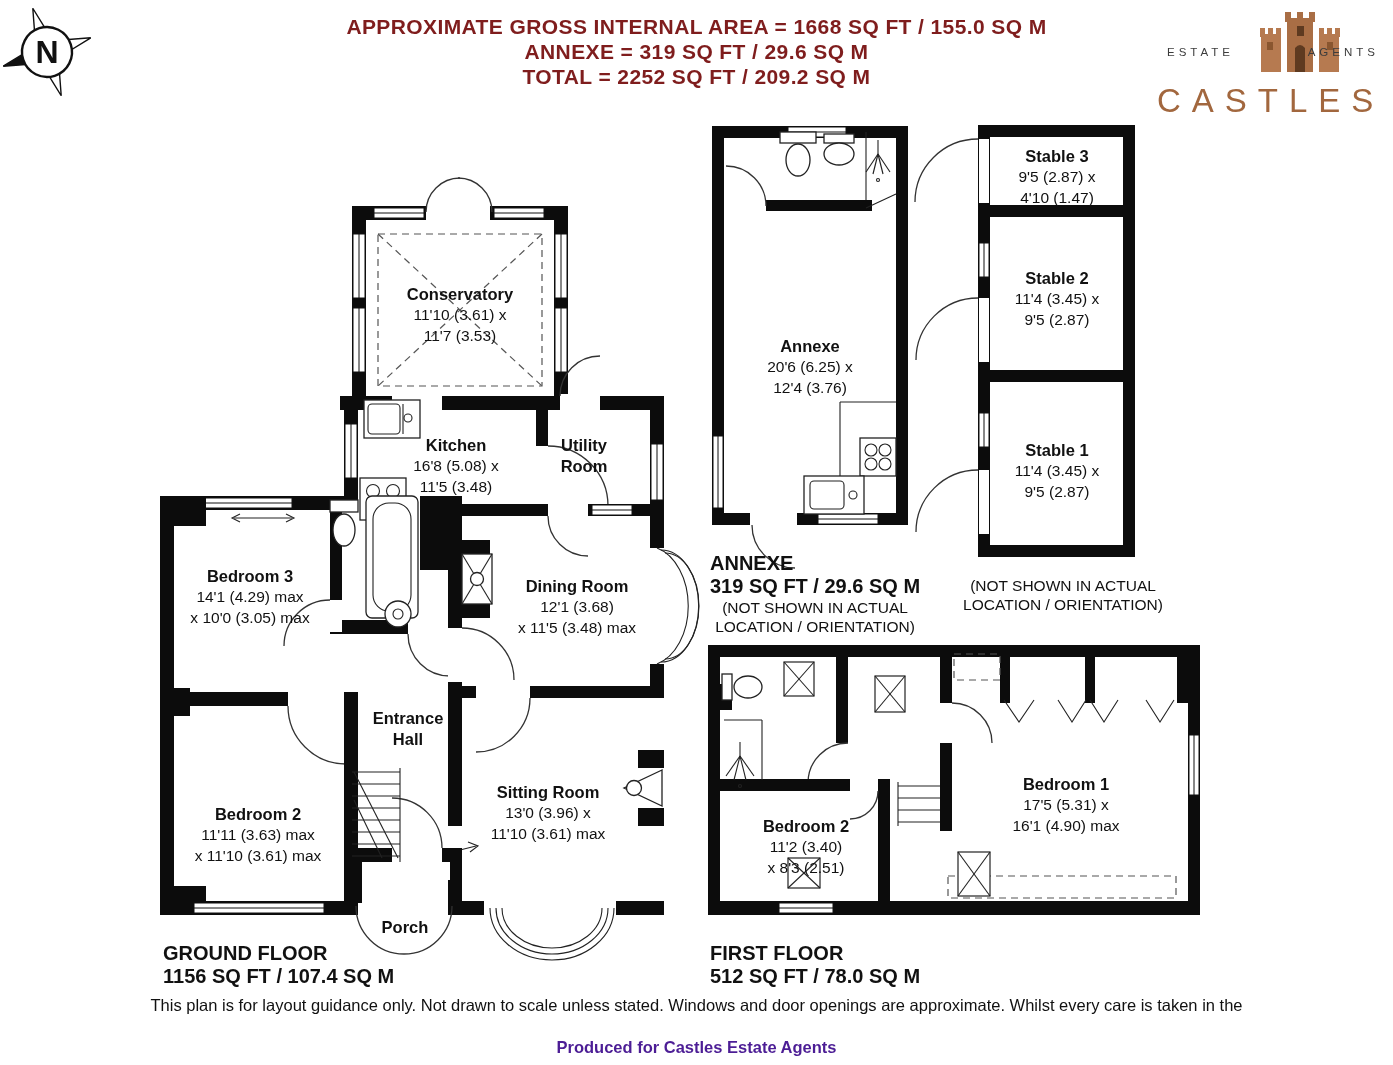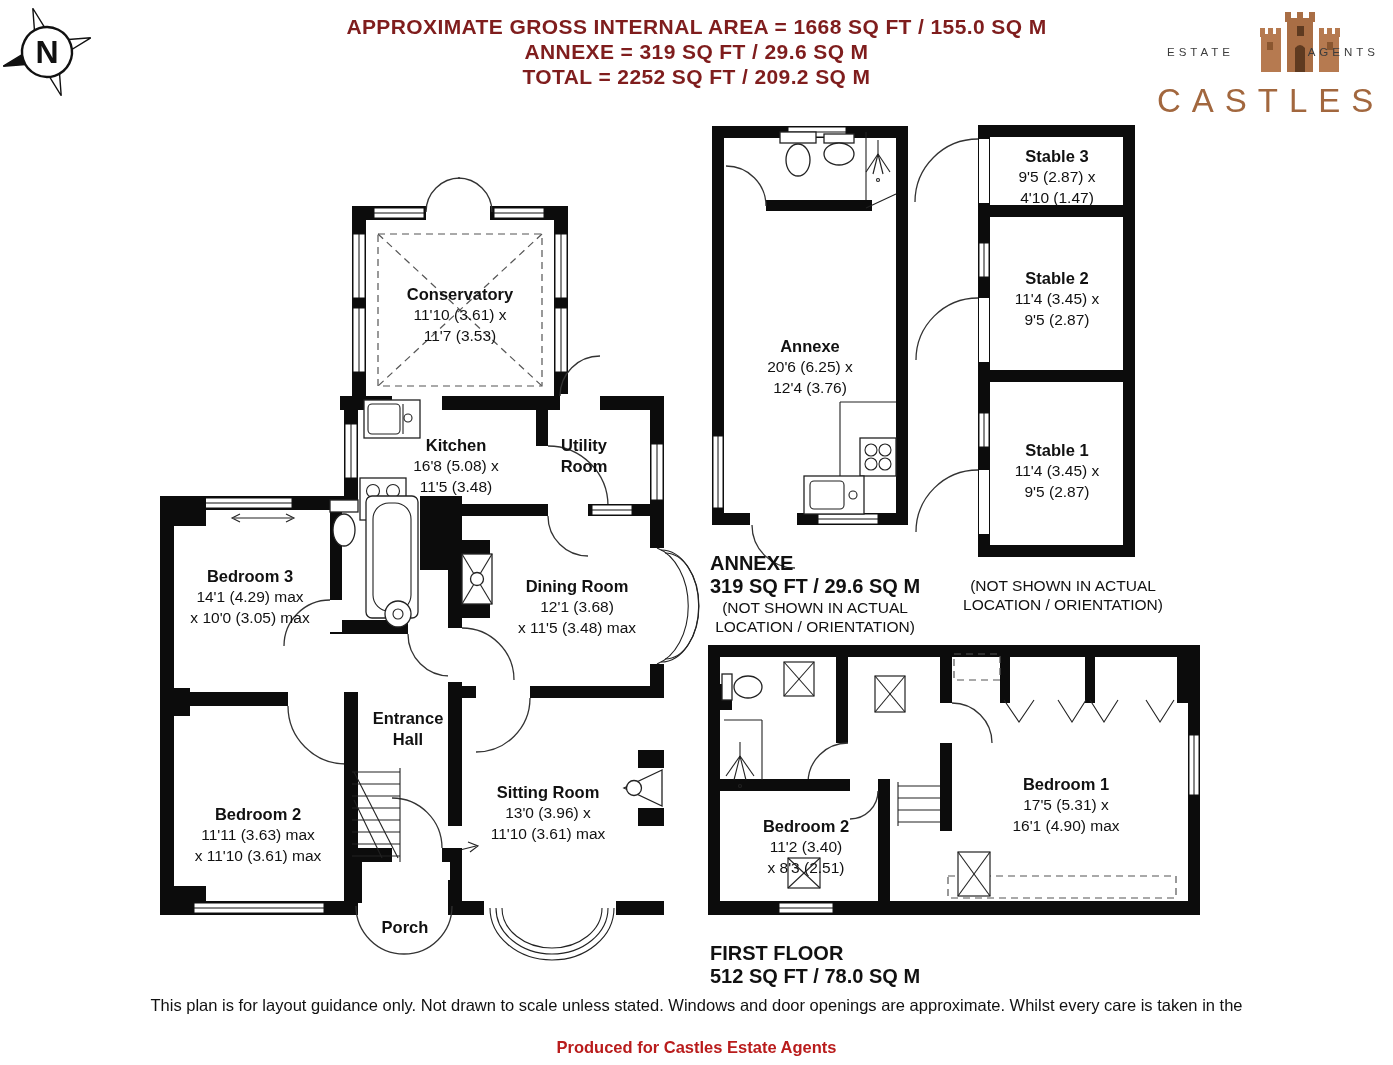--- a/index.html
+++ b/index.html
@@ -479,21 +479,25 @@
     <div class="rname">Bedroom 2</div>
     <div class="rdim">11'2 (3.40)</div>
     <div class="rdim">x 8'3 (2.51)</div>
   </div>
   <div class="rlabel" style="left:1066px;top:774px;">
     <div class="rname">Bedroom 1</div>
     <div class="rdim">17'5 (5.31) x</div>
     <div class="rdim">16'1 (4.90) max</div>
   </div>
 
+  <div class="ftitle" style="left:163px;top:942px;">
+    <div>GROUND FLOOR</div>
+    <div>1156 SQ FT / 107.4 SQ M</div>
+  </div>
   <div class="ftitle" style="left:710px;top:942px;">
     <div>FIRST FLOOR</div>
     <div>512 SQ FT / 78.0 SQ M</div>
   </div>
 
   <div class="footer-line" style="top:996px;">This plan is for layout guidance only. Not drawn to scale unless stated. Windows and door openings are approximate. Whilst every care is taken in the</div>
-  <div class="footer-line" style="top:1038px;font-weight:bold;color:#b91c1c;">Produced for Castles Estate Agents</div>
+  <div class="footer-line" style="top:1038px;font-weight:bold;color:#4c1d95;">Produced for Castles Estate Agents</div>
 
 </div>
 
 </body></html>

